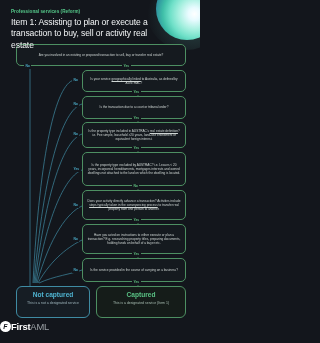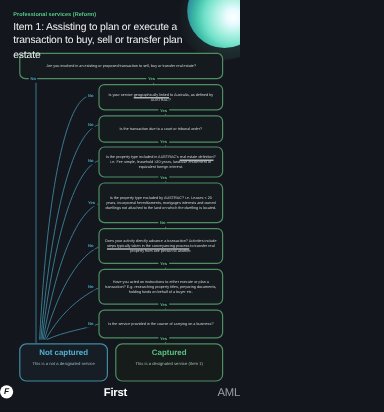--- a/index.html
+++ b/index.html
@@ -109,21 +109,21 @@
     border: 0.8px solid #4d8f62;
     background: #151c19;
   }
   #captured .outcome-title { color: #59c184; }
   #captured .outcome-sub { color: #a8bdb2; }
 
   
   .footer {
     position: absolute;
     left: 0; right: 0; top: 321px;
-    display: flex; align-items: center; justify-content: space-between;
+    display: flex; align-items: center; justify-content: flex-start;
     gap: 0; z-index: 5;
   }
   .logo-mark {
     width: 11px; height: 11px; border-radius: 50%;
     background: #ffffff;
     display: flex; align-items: center; justify-content: center;
     color: #13161c; font-size: 7px; font-weight: bold;
     font-style: italic; line-height: 11px;
   }
   .logo-first { color: #ffffff; font-size: 9.4px; font-weight: bold; letter-spacing: -0.2px; }
@@ -132,21 +132,21 @@
 </head>
 <body>
 
 <div id="root">
 
   <div class="sphere-glow"></div>
   <div class="sphere"></div>
 
   <div class="header">
     <div class="eyebrow">Professional services (Reform)</div>
-    <div class="title">Item 1: Assisting to plan or execute a transaction to buy, sell or transfer plan estate</div>
+    <div class="title">Item 1: Assisting to plan or execute a transaction to buy, sell or activity real estate</div>
   </div>
 
   <svg class="wires" viewBox="0 0 200 343" width="200" height="343">
     <g fill="none" stroke-width="0.7">
 
       <path d="M128,66.5 L128,70" stroke="#4d8f62"></path>
       <path d="M138,92 L138,96" stroke="#4d8f62"></path>
       <path d="M138,118.5 L138,122" stroke="#4d8f62"></path>
       <path d="M138,148 L138,152" stroke="#4d8f62"></path>
       <path d="M138,186 L138,190" stroke="#4d8f62"></path>

